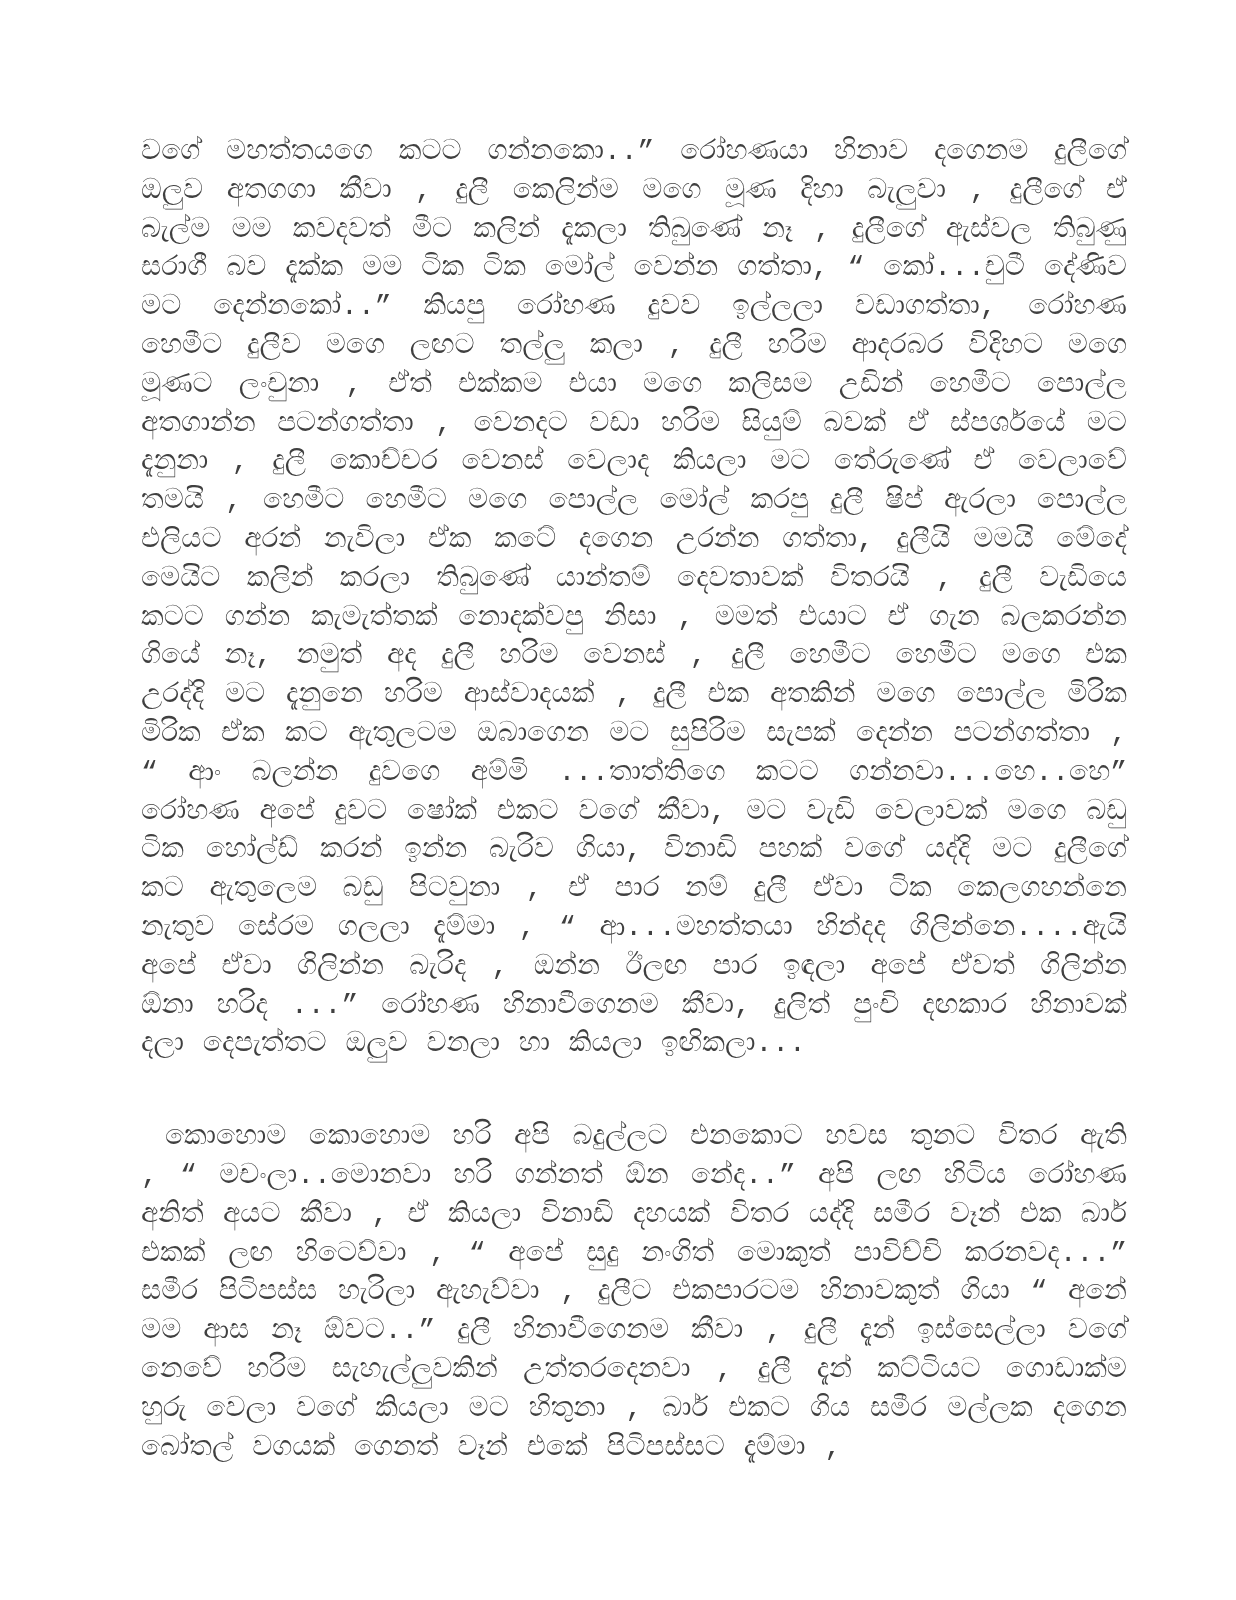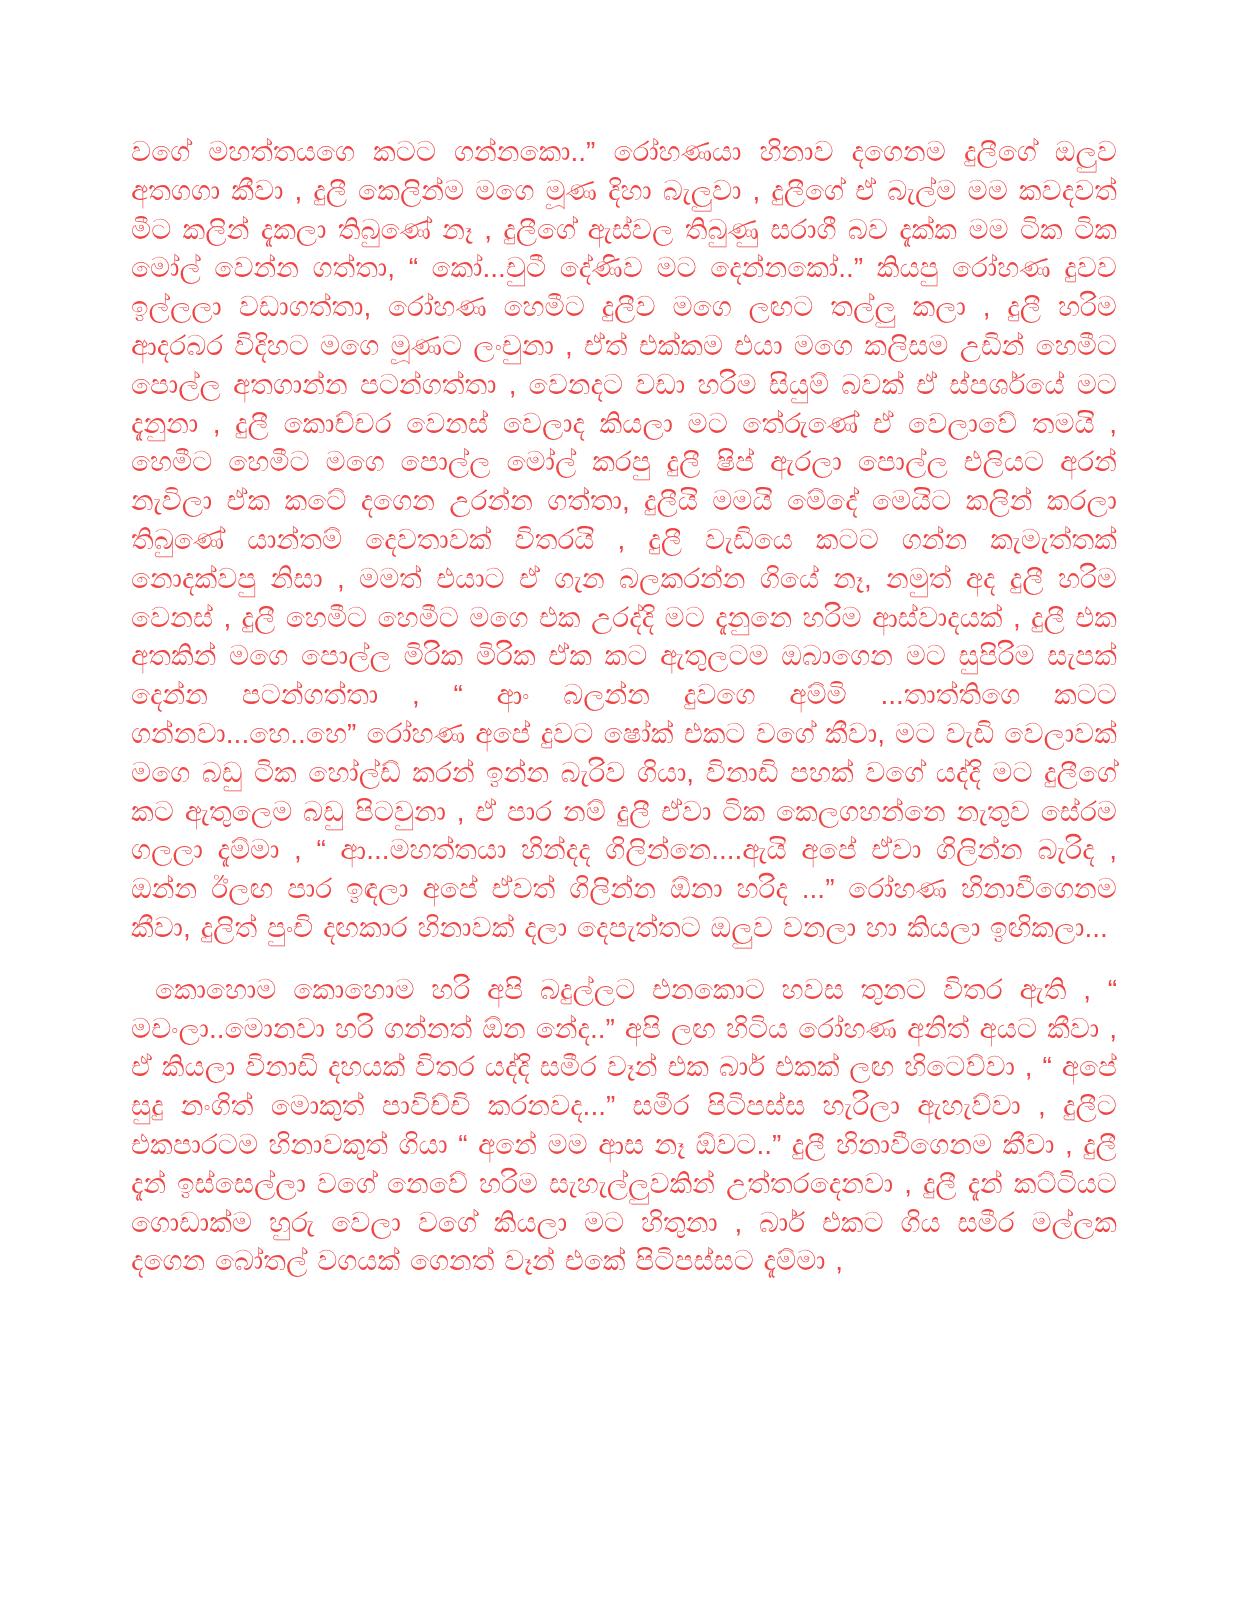--- a/index.html
+++ b/index.html
@@ -10,36 +10,36 @@
   .page {
     position: relative;
     width: 1236px;
     height: 1600px;
     background: #ffffff;
     box-sizing: border-box;
     overflow: hidden;
   }
   .text-column {
     position: absolute;
-    left: 131px;
+    left: 141px;
     top: 133px;
     width: 986px;
-    font-family: Liberation Sans, sans-serif;
+    font-family: Liberation Mono, monospace;
     font-size: 28px;
     line-height: 38.8px;
-    color: #ef4444;
+    color: #404040;
     font-weight: 400;
   }
   .text-column p {
     margin: 0;
     text-align: justify;
     word-spacing: 2px;
   }
   .text-column p.para-2 {
-    margin-top: 23px;
+    margin-top: 54px;
     text-indent: 24px;
   }
 </style>
 </head>
 <body>
 
 <div class="page">
   <div class="text-column">
     <p class="para-1">වගේ මහත්තයගෙ කටට ගන්නකො..” රෝහණයා හිනාව දගෙනම දුලීගේ ඔලුව අතගගා කීවා , දුලී කෙලින්ම මගෙ මූණ දිහා බැලුවා , දුලීගේ ඒ බැල්ම මම කවදවත් මීට කලින් දැකලා තිබුණේ නෑ , දුලීගේ ඇස්වල තිබුණු සරාගී බව දැක්ක මම ටික ටික මෝල් වෙන්න ගත්තා, “ කෝ...චුටී දේණිව මට දෙන්නකෝ..” කියපු රෝහණ දුවව ඉල්ලලා වඩාගත්තා, රෝහණ හෙමීට දුලීව මගෙ ලඟට තල්ලු කලා , දුලී හරිම ආදරබර විදිහට මගෙ මූණට ලංචුනා , ඒත් එක්කම එයා මගෙ කලිසම උඩින් හෙමීට පොල්ල අතගාන්න පටන්ගත්තා , වෙනදට වඩා හරිම සියුම් බවක් ඒ ස්පර්ශයේ මට දැනුනා , දුලී කොච්චර වෙනස් වෙලාද කියලා මට තේරුණේ ඒ වෙලාවේ තමයි , හෙමීට හෙමීට මගෙ පොල්ල මෝල් කරපු දුලී ෂිප් ඇරලා පොල්ල එලියට අරන් නැවිලා ඒක කටේ දගෙන උරන්න ගත්තා, දුලීයි මමයි මේදේ මෙයිට කලින් කරලා තිබුණේ යාන්තම් දෙවතාවක් විතරයි , දුලී වැඩියෙ කටට ගන්න කැමැත්තක් නොදක්වපු නිසා , මමත් එයාට ඒ ගැන බලකරන්න ගියේ නෑ, නමුත් අද දුලී හරිම වෙනස් , දුලී හෙමීට හෙමීට මගෙ එක උරද්දි මට දැනුනෙ හරිම ආස්වාදයක් , දුලී එක අතකින් මගෙ පොල්ල මිරික මිරික ඒක කට ඇතුලටම ඔබාගෙන මට සුපිරිම සැපක් දෙන්න පටන්ගත්තා , “ ආං බලන්න දුවගෙ අම්මි ...තාත්තිගෙ කටට ගන්නවා...හෙ..හෙ” රෝහණ අපේ දුවට ෂෝක් එකට වගේ කීවා, මට වැඩි වෙලාවක් මගෙ බඩු ටික හෝල්ඩ් කරන් ඉන්න බැරිව ගියා, විනාඩි පහක් වගේ යද්දි මට දුලීගේ කට ඇතුලෙම බඩු පිටවුනා , ඒ පාර නම් දුලී ඒවා ටික කෙලගහන්නෙ නැතුව සේරම ගලලා දැම්මා , “ ආ...මහත්තයා හින්දද ගිලින්නෙ....ඇයි අපේ ඒවා ගිලින්න බැරිද , ඔන්න ඊලඟ පාර ඉඳලා අපේ ඒවත් ගිලින්න ඕනා හරිද ...” රෝහණ හිනාවීගෙනම කීවා, දුලිත් පුංචි දඟකාර හිනාවක් දලා දෙපැත්තට ඔලුව වනලා හා කියලා ඉඟිකලා...</p>
     <p class="para-2">කොහොම කොහොම හරි අපි බදුල්ලට එනකොට හවස තුනට විතර ඇති , “ මචංලා..මොනවා හරි ගන්නත් ඕන නේද..” අපි ලඟ හිටිය රෝහණ අනිත් අයට කීවා , ඒ කියලා විනාඩි දහයක් විතර යද්දි සමීර වෑන් එක බාර් එකක් ලඟ හිටෙව්වා , “ අපේ සුදු නංගිත් මොකුත් පාවිච්චි කරනවද...” සමීර පිටිපස්ස හැරිලා ඇහැව්වා , දුලීට එකපාරටම හිනාවකුත් ගියා “ අනේ මම ආස නෑ ඕවට..” දුලී හිනාවීගෙනම කීවා , දුලී දැන් ඉස්සෙල්ලා වගේ නෙවේ හරිම සැහැල්ලුවකින් උත්තරදෙනවා , දුලී දැන් කට්ටියට ගොඩාක්ම හුරු වෙලා වගේ කියලා මට හිතුනා , බාර් එකට ගිය සමීර මල්ලක දගෙන බෝතල් වගයක් ගෙනත් වෑන් එකේ පිටිපස්සට දැම්මා ,</p>

